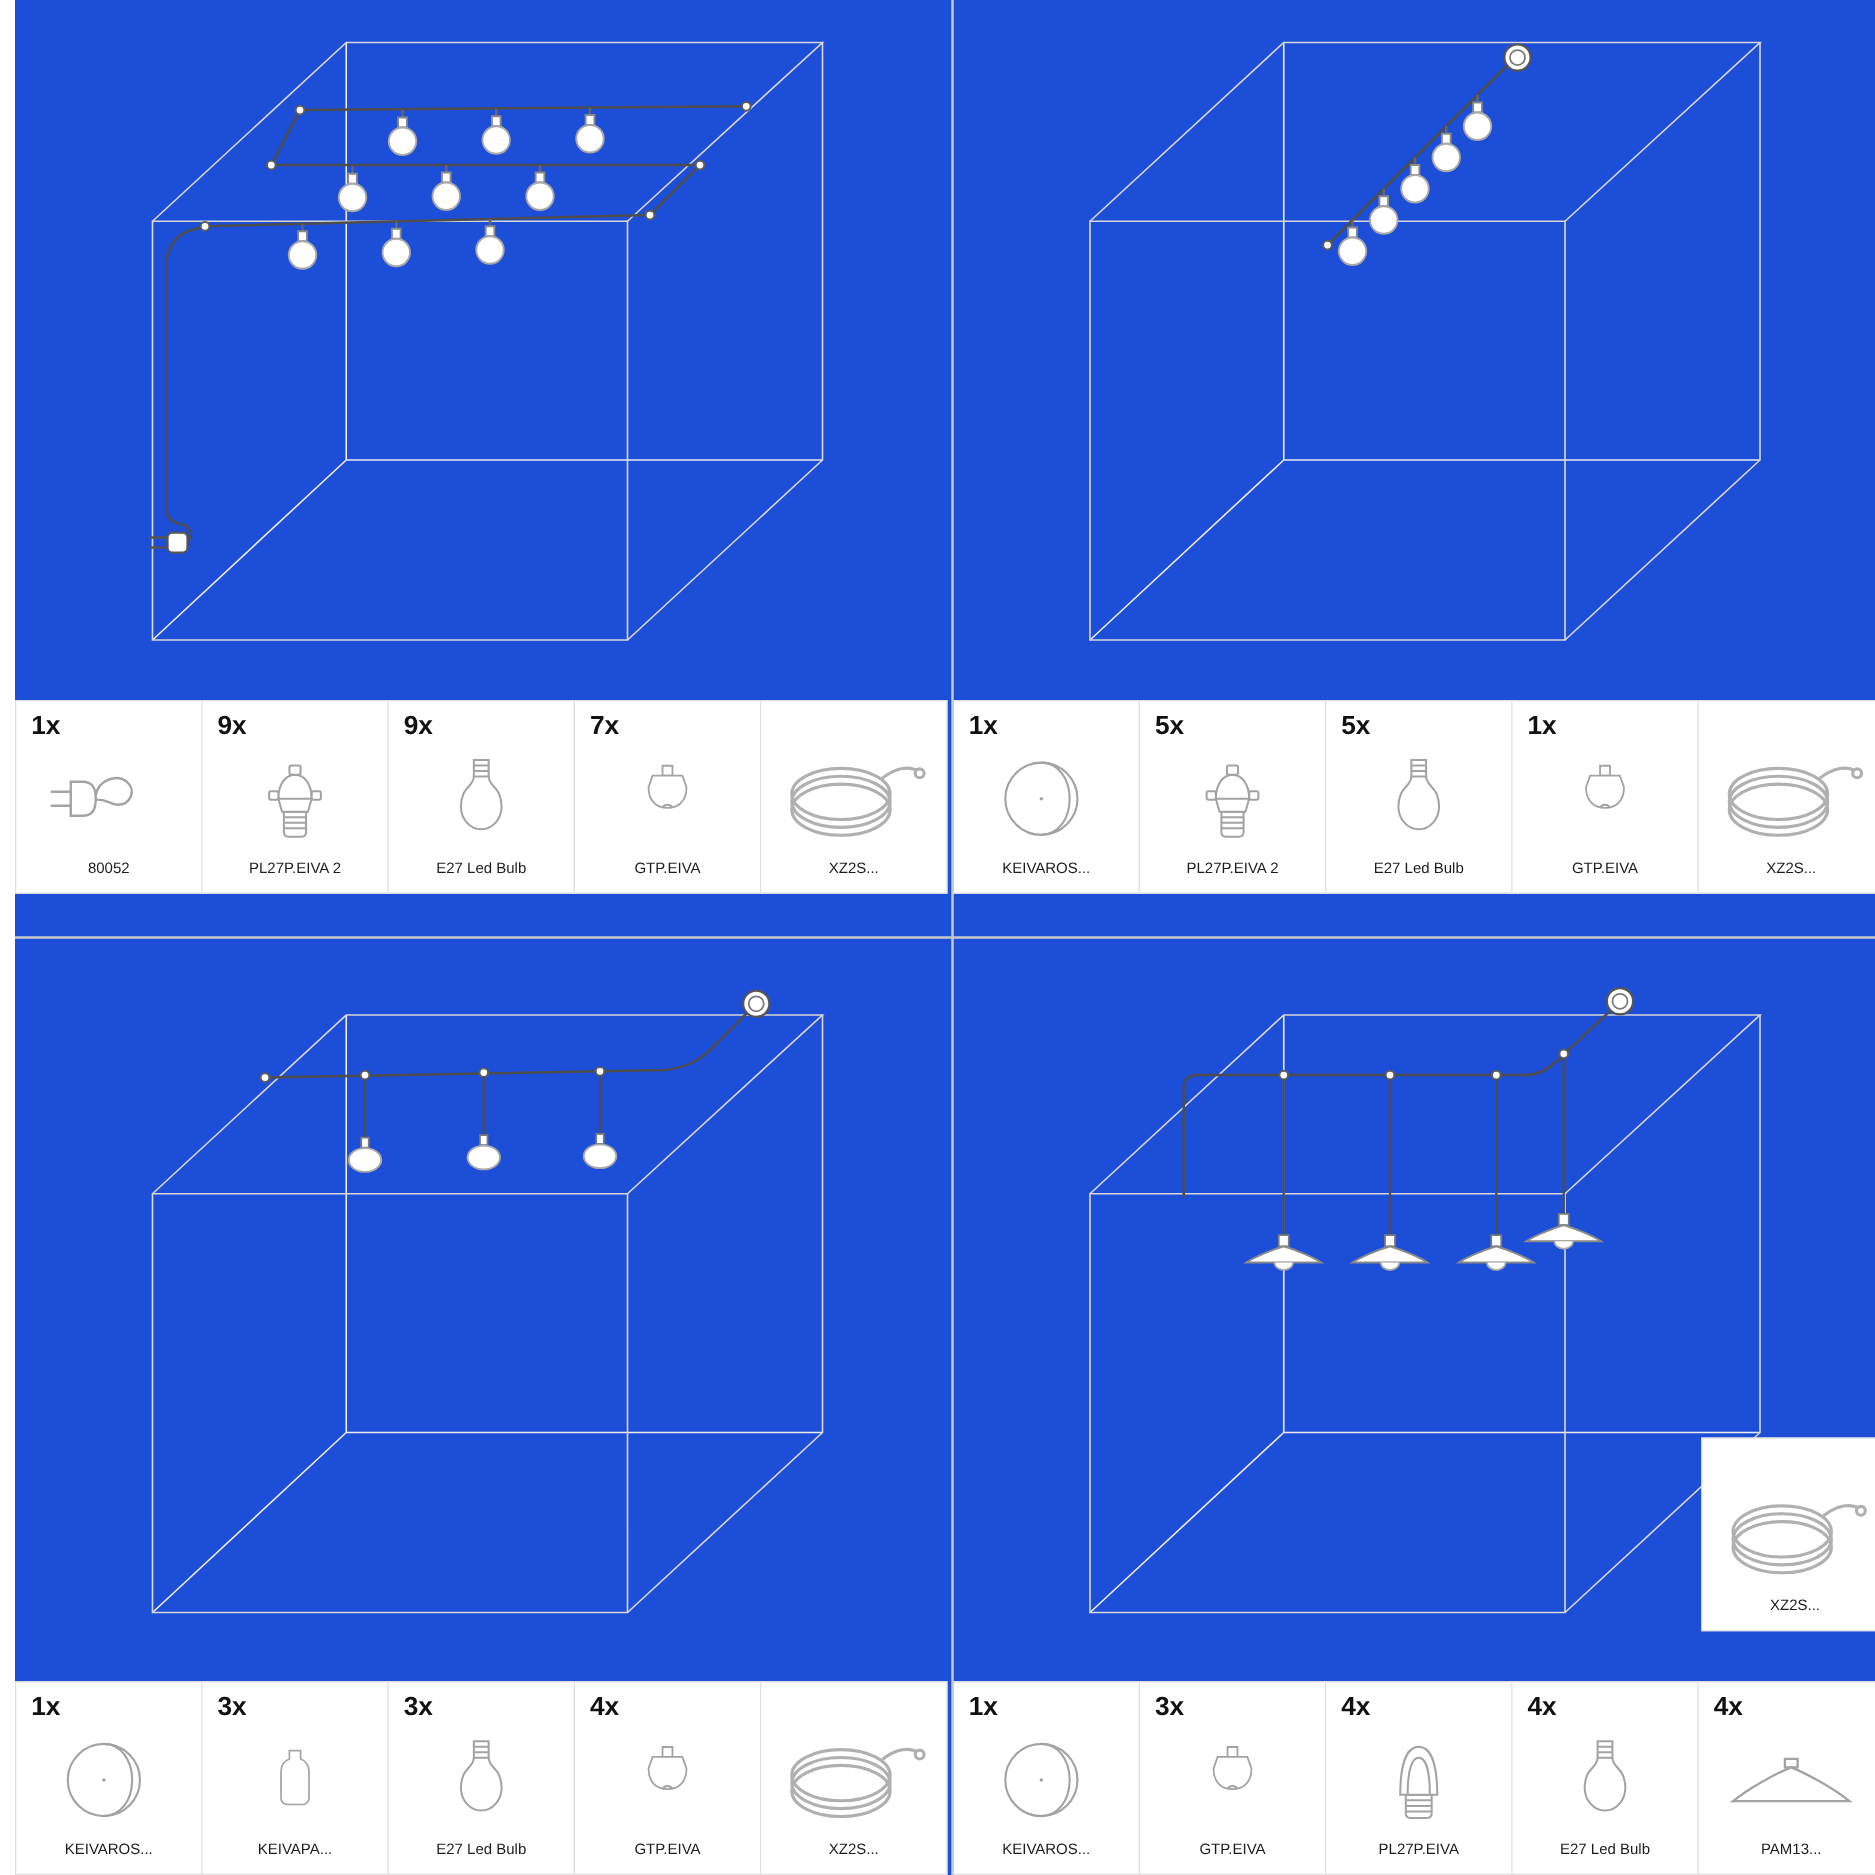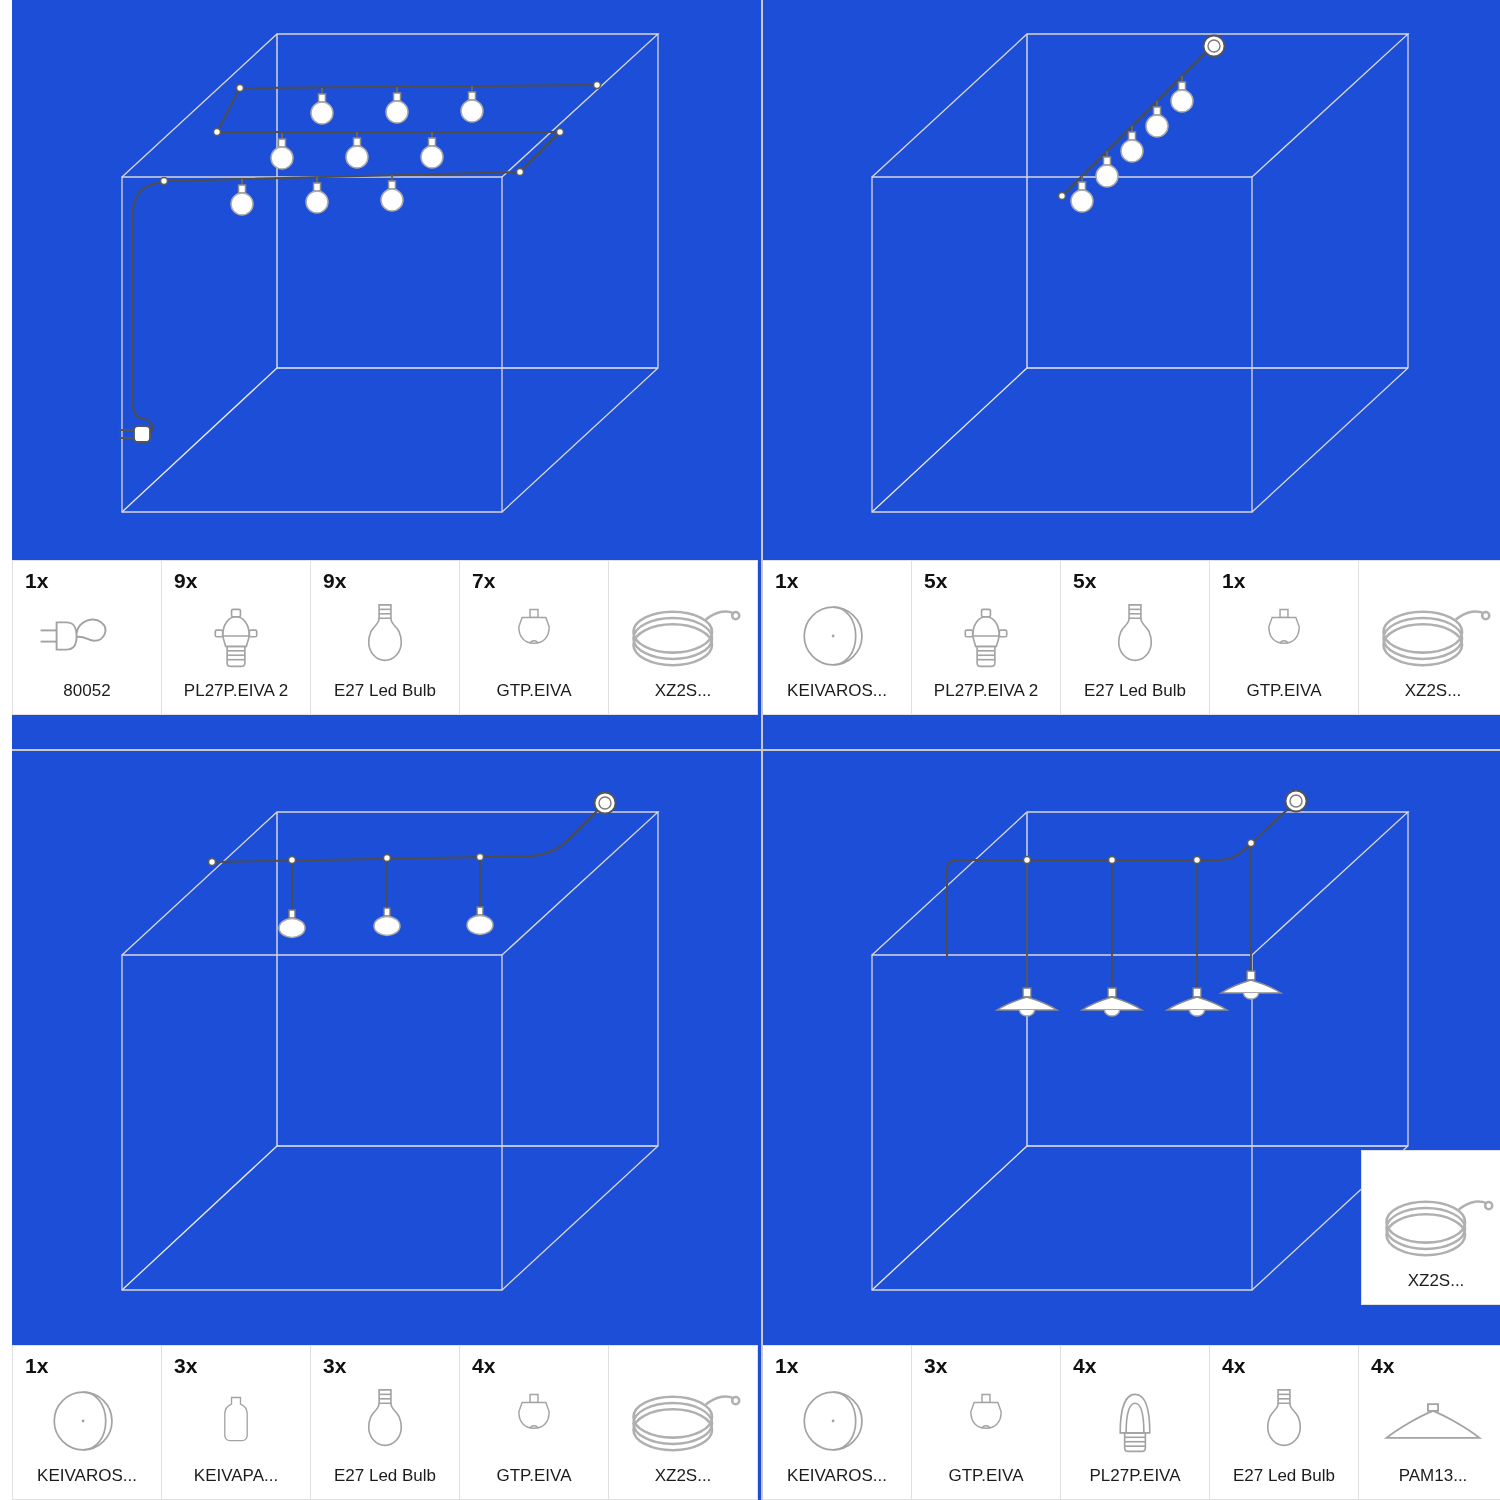--- a/index.html
+++ b/index.html
@@ -14,21 +14,21 @@
   .diagram.bottom{height:595px;}
   .strip{position:absolute;left:0;width:750px;height:155px;display:flex;}
   .strip.top{top:560px;}
   .strip.bottom{top:595px;}
   .cell{width:150px;height:155px;box-sizing:border-box;border:1px solid #e0e0e0;margin-left:-1px;
         background:#fff;display:flex;flex-direction:column;align-items:center;}
   .cell:first-child{margin-left:0;}
   .qty{align-self:flex-start;font-weight:bold;font-size:21px;line-height:1;color:#111;
        padding:9px 0 0 12px;min-height:21px;}
   .iconbox{flex:1;display:flex;align-items:center;justify-content:center;width:100%;}
-  .cap{font-size:17px;color:#1c1c1c;padding-bottom:13px;white-space:nowrap;}
+  .cap{font-size:12px;color:#1c1c1c;padding-bottom:13px;white-space:nowrap;}
   .extra-cell{position:absolute;left:600px;top:400px;}
   .stroke-art{fill:none;}
 </style>
 </head>
 <body>
 
 <div class="canvas">
 
   <svg width="0" height="0" style="position:absolute" aria-hidden="true">
     <defs>

